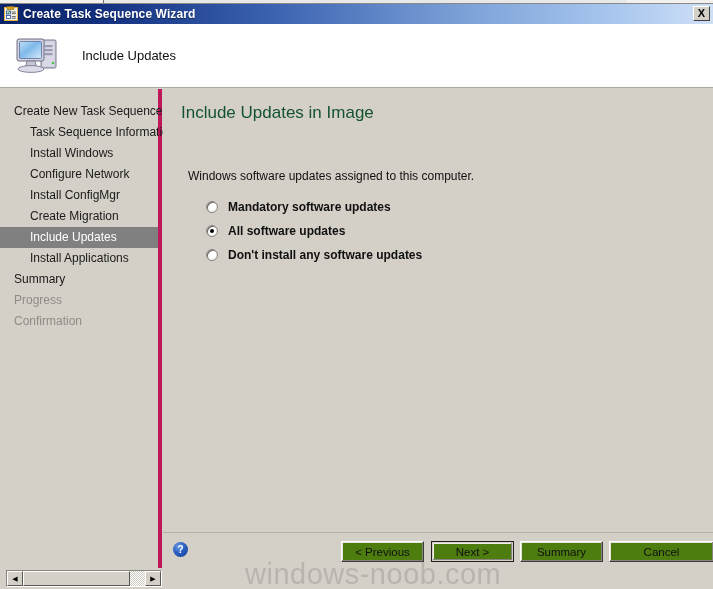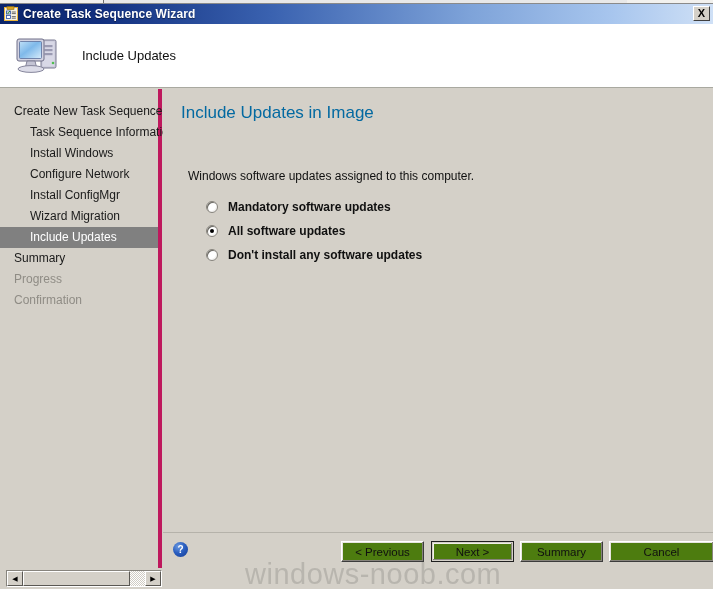--- a/index.html
+++ b/index.html
@@ -155,21 +155,21 @@
     position: absolute;
     left: 163px; top: 0;
     width: 550px; height: 443px;
     background: #d4d0c8;
     box-sizing: border-box;
   }
   .page-heading {
     position: absolute;
     left: 18px; top: 14px;
     font-size: 17px;
-    color: #0369a1;
+    color: #14532d;
     white-space: nowrap;
   }
   .instruction {
     position: absolute;
     left: 25px; top: 80px;
     font-size: 12px;
     color: #101010;
     white-space: nowrap;
   }
   .radio-group {
@@ -375,22 +375,23 @@
   </div>
 
   <div class="body-region">
 
     <div class="sidebar">
       <div class="nav-item">Create New Task Sequence</div>
       <div class="nav-item indent">Task Sequence Information</div>
       <div class="nav-item indent">Install Windows</div>
       <div class="nav-item indent">Configure Network</div>
       <div class="nav-item indent">Install ConfigMgr</div>
-      <div class="nav-item indent">Wizard Migration</div>
+      <div class="nav-item indent">Create Migration</div>
       <div class="nav-item indent selected">Include Updates</div>
+      <div class="nav-item indent">Install Applications</div>
       <div class="nav-item">Summary</div>
       <div class="nav-item dim">Progress</div>
       <div class="nav-item dim">Confirmation</div>
     </div>
 
     <div class="content">
       <div class="page-heading">Include Updates in Image</div>
       <div class="instruction">Windows software updates assigned to this computer.</div>
 
       <div class="radio-group">

